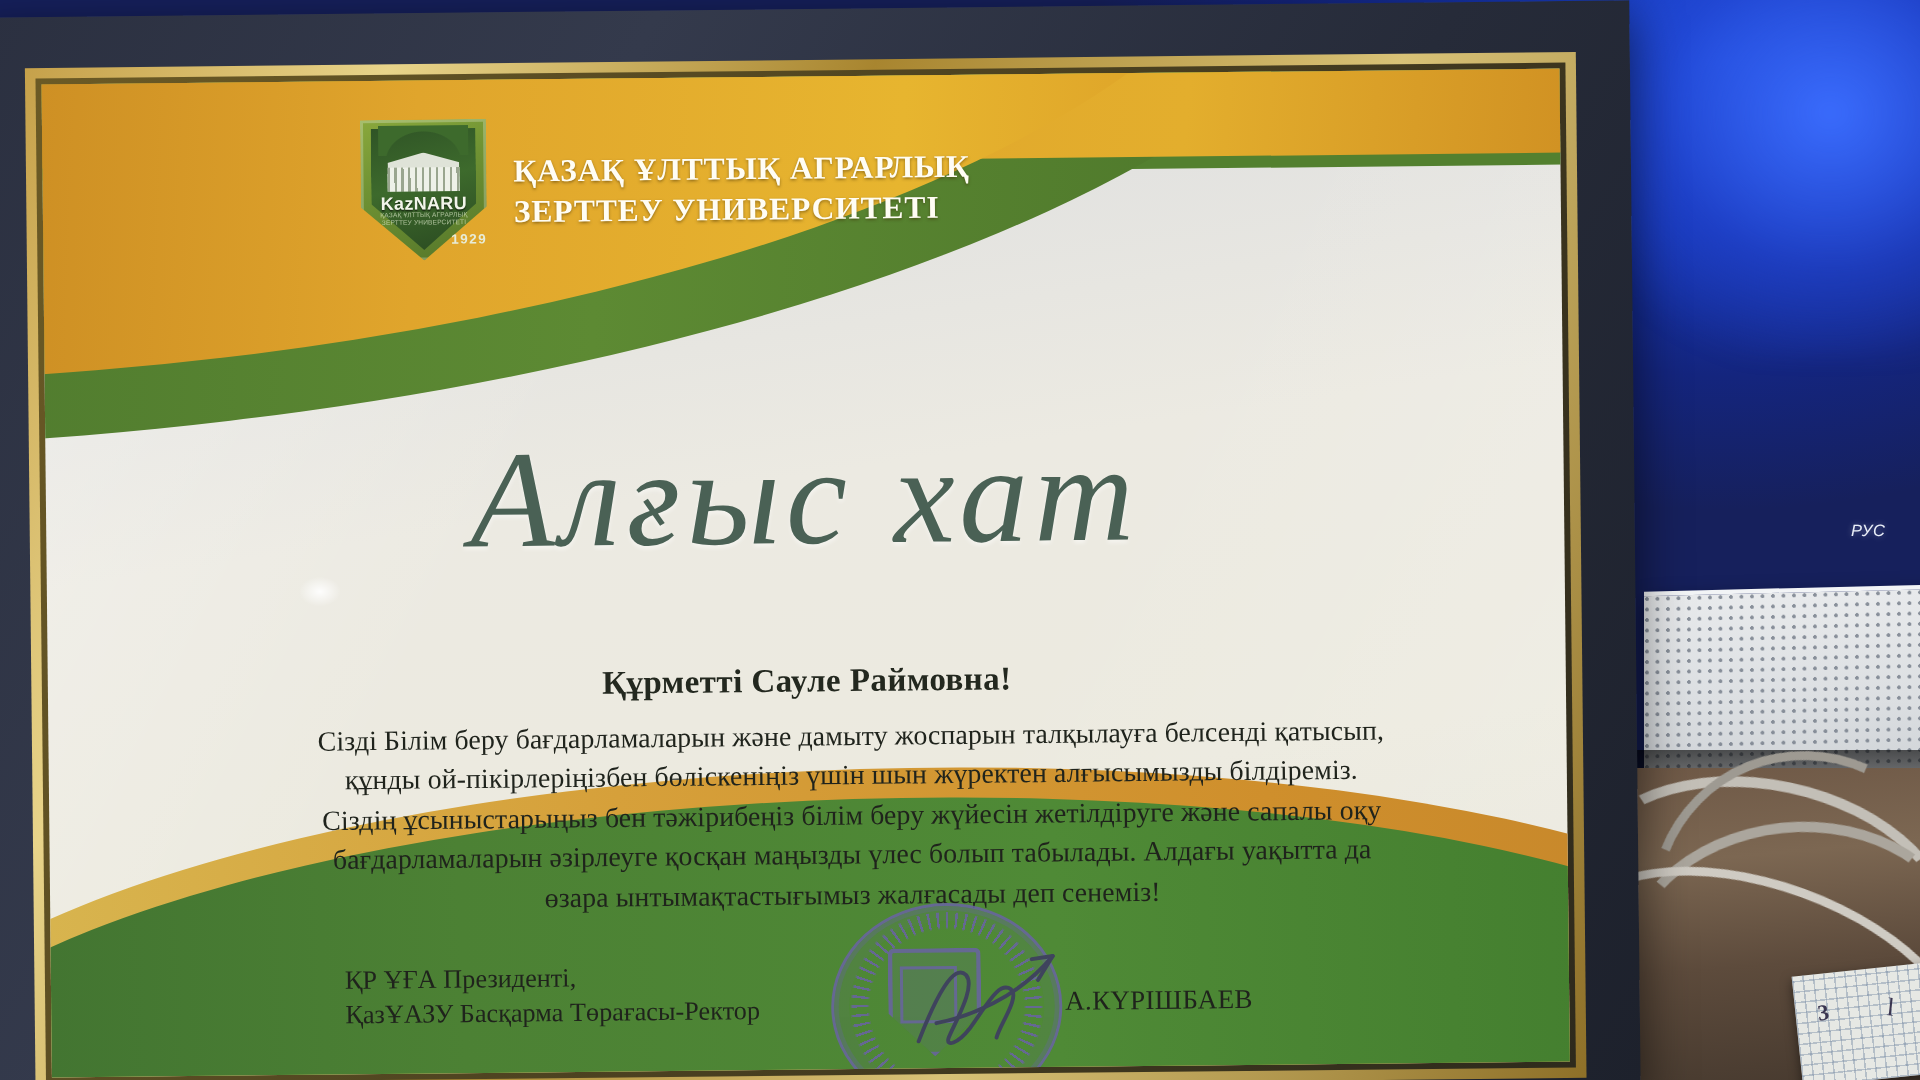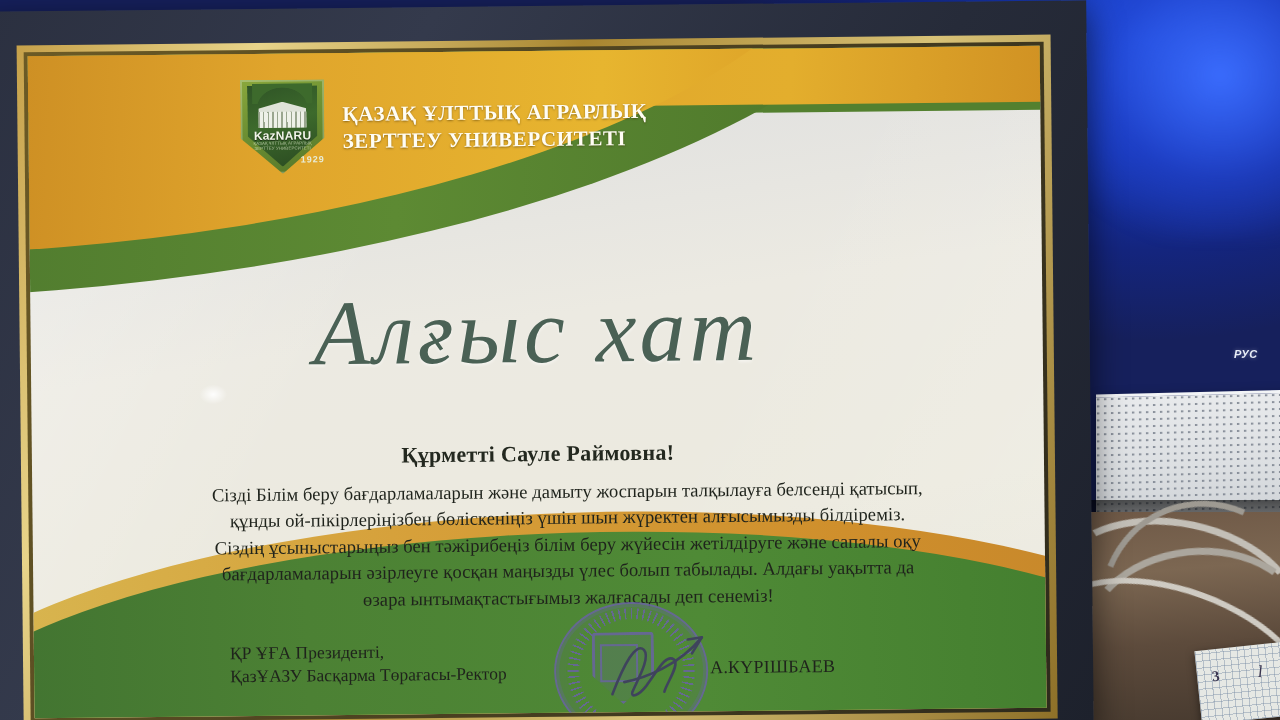--- a/index.html
+++ b/index.html
@@ -19,21 +19,21 @@
       linear-gradient(160deg,#14235f 0%,#17235c 45%,#1a2250 100%);
   }
   .wall-glow{
     position:absolute;left:1040px;top:-90px;width:360px;height:330px;
     background:radial-gradient(ellipse at center,rgba(60,110,255,.95) 0%,rgba(36,70,210,.55) 45%,rgba(20,40,140,0) 75%);
     filter:blur(6px);
   }
   .lang-badge{
     position:absolute;left:1234px;top:348px;
     color:#e9eef8;font-family:"Liberation Sans",sans-serif;
-    font-size:11px;font-style:italic;font-weight:700;letter-spacing:.4px;
+    font-size:11px;font-style:italic;font-weight:400;letter-spacing:.4px;
     text-shadow:0 0 4px rgba(255,255,255,.35);
   }
 
   
   .radiator{
     position:absolute;left:1096px;top:392px;width:200px;height:132px;
     background:
       radial-gradient(circle at 2px 2px, rgba(120,128,140,.85) 0 1.1px, rgba(0,0,0,0) 1.4px) 0 0/7px 7px,
       linear-gradient(180deg,#e8eaec 0%,#dcdfe2 55%,#cdd1d5 100%);
     border-top:3px solid #f2f4f6;

